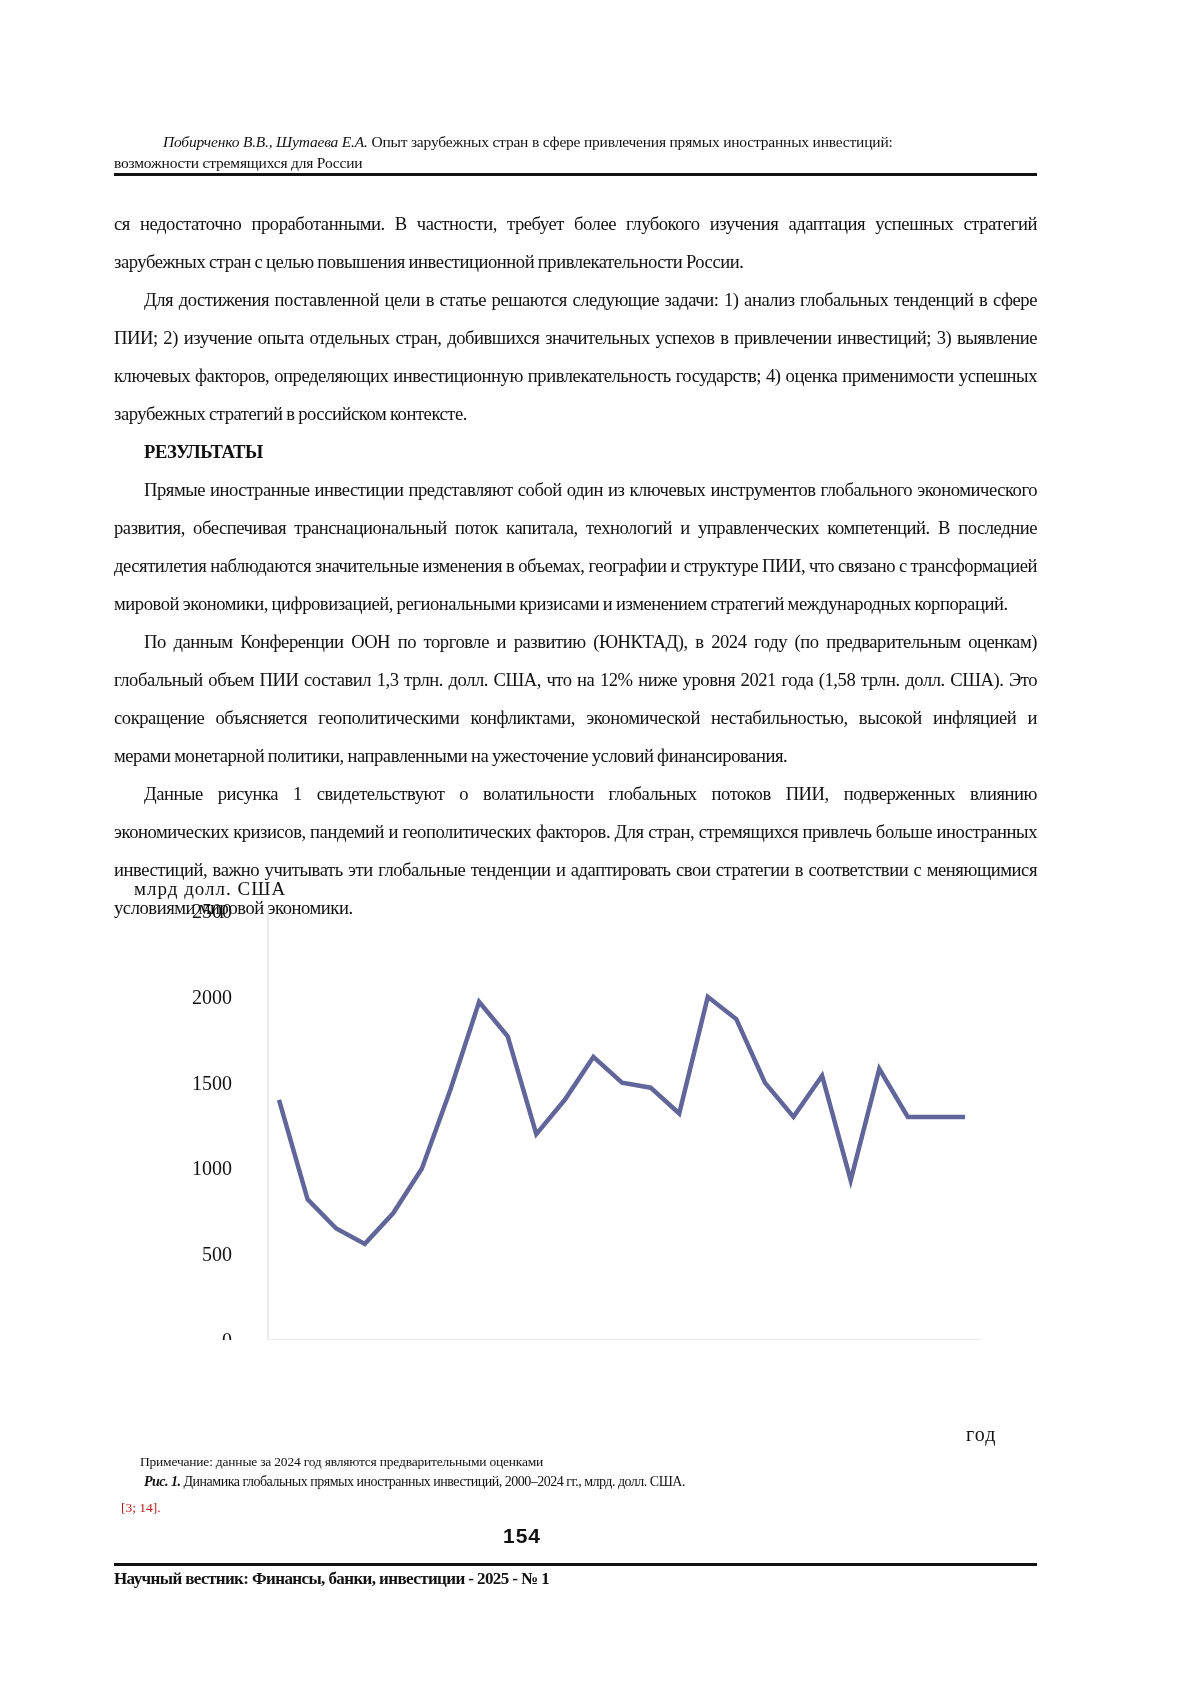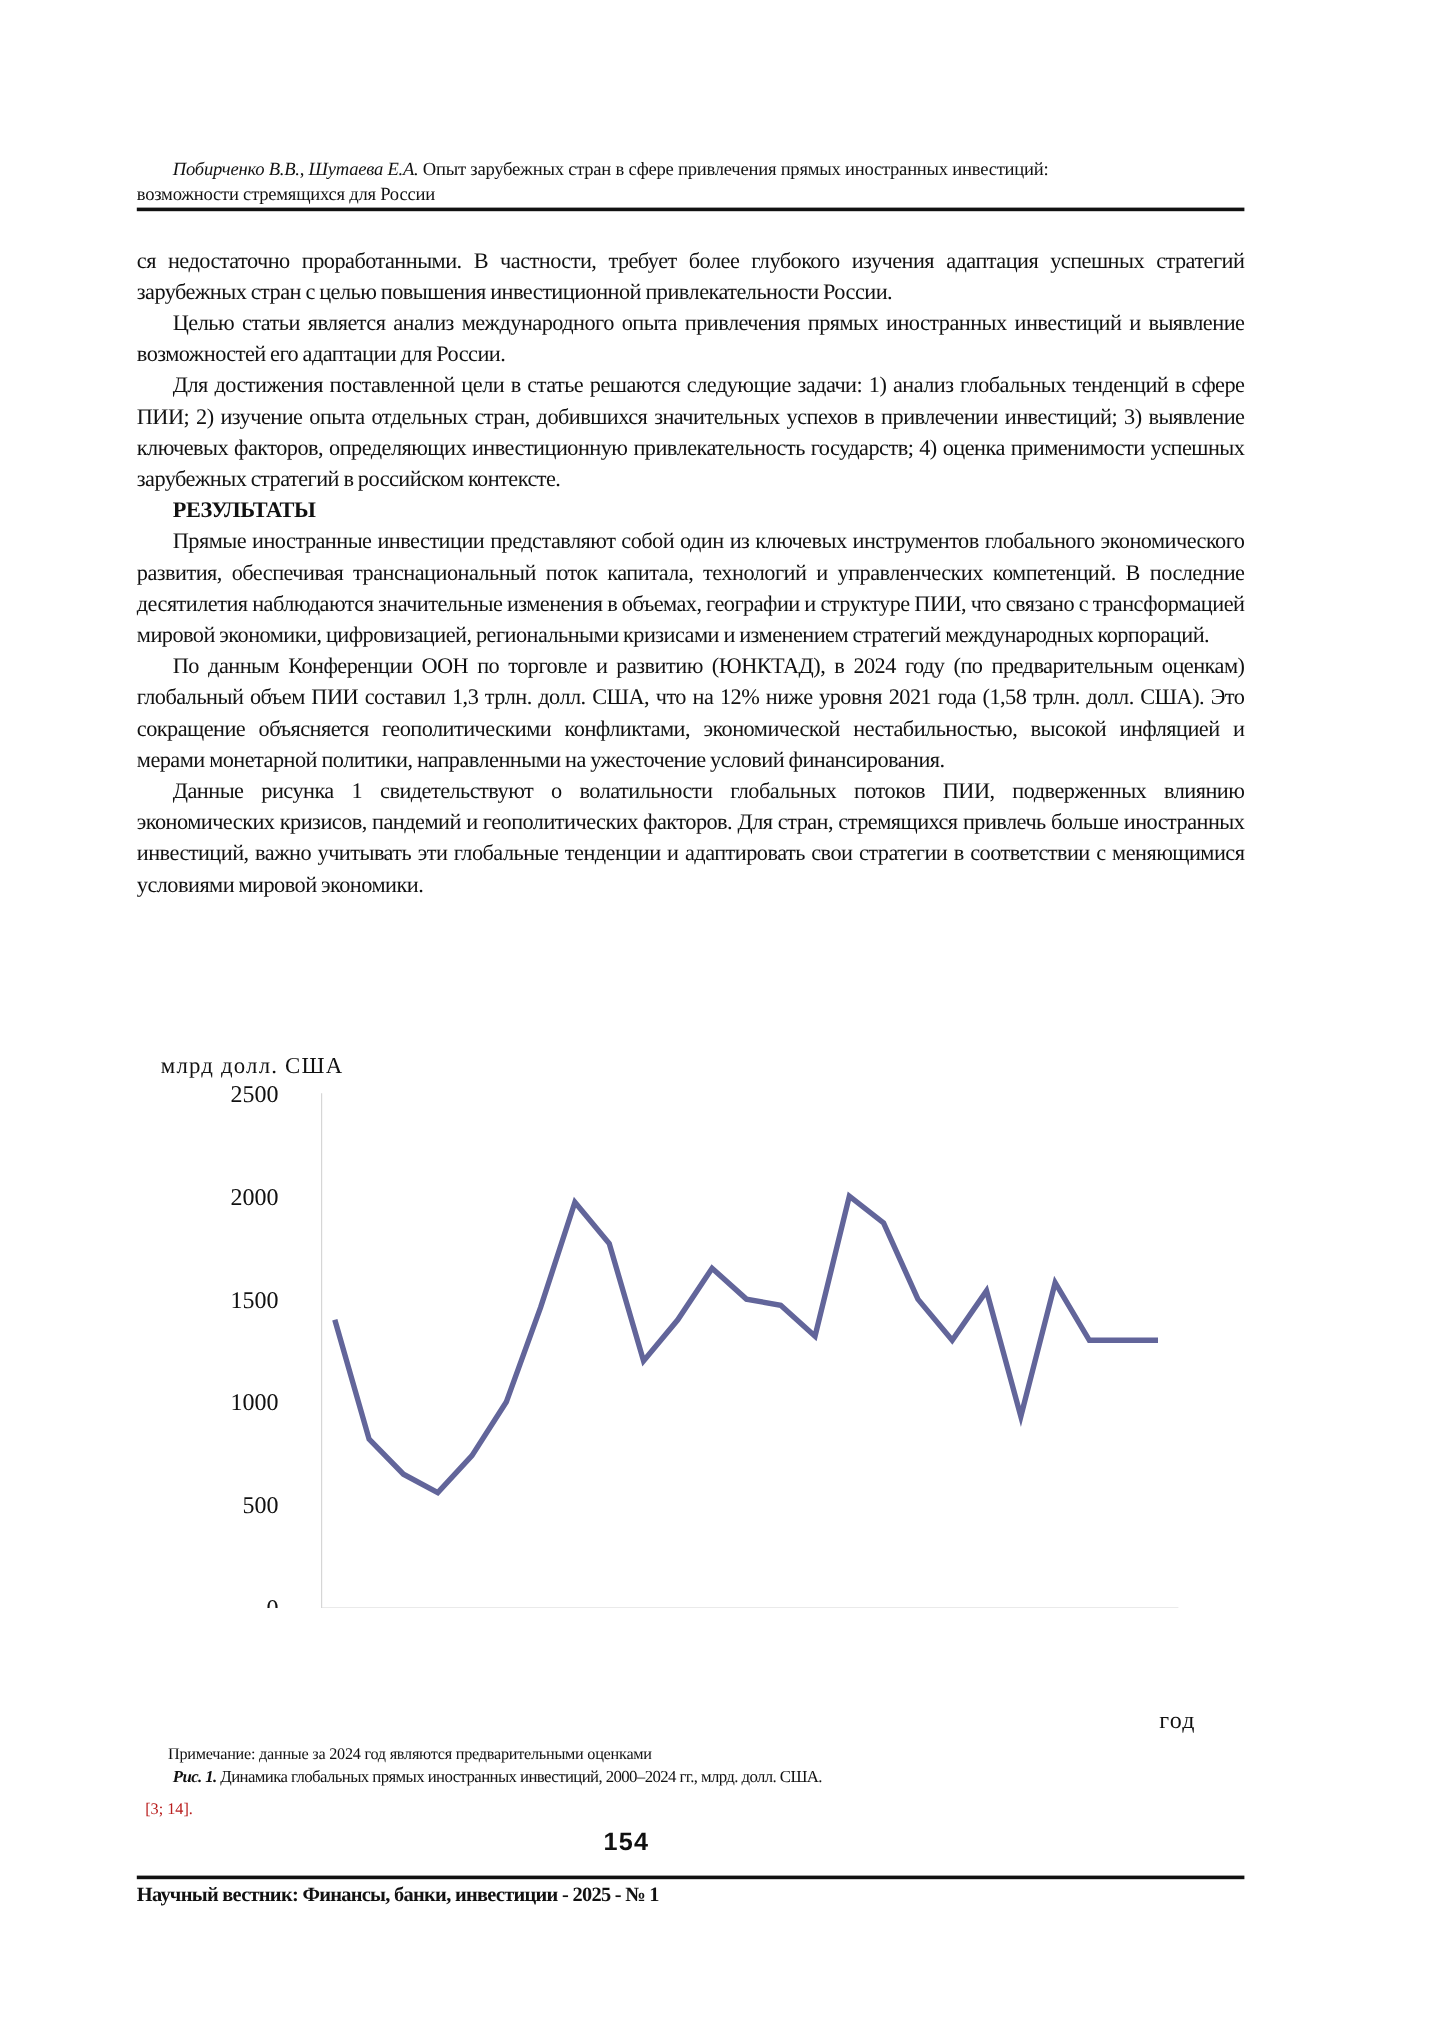--- a/index.html
+++ b/index.html
@@ -1,22 +1,22 @@
 <!DOCTYPE html>
 <html><head>
 <meta charset="utf-8">
 <style>
   html, body { margin:0; padding:0; background:#ffffff; }
   body { width:1200px; height:1697px; position:relative; overflow:hidden; color:#111; }
   .serif { font-family: "Liberation Serif", "DejaVu Serif", serif; }
   .running-head { position:absolute; left:114px; top:131px; width:922px; font-size:15.5px; line-height:21px; letter-spacing:-0.2px; }
   .running-head .indent { padding-left:30px; }
-  .running-head i { font-style:italic; }
+  .running-head i { font-style:italic;margin-left:19px; }
   .rule-top { position:absolute; left:114px; top:173px; width:923px; height:3px; background:#111; }
-  .body-text { position:absolute; left:114px; top:205px; width:923px; font-size:18.6px; line-height:26px; text-align:justify; letter-spacing:-0.45px; word-spacing:-0.5px; }
+  .body-text { position:absolute; left:114px; top:205px; width:923px; font-size:18.6px; line-height:38px; text-align:justify; letter-spacing:-0.45px; word-spacing:-0.5px; }
   .body-text p { margin:0; }
   .body-text p.ind { text-indent:30px; }
   .body-text p.heading { font-weight:bold; padding-left:30px; }
   .chart { position:absolute; left:120px; top:870px; width:900px; height:470px; }
   .chart svg { position:absolute; left:0; top:0; }
   .ylabel-unit { position:absolute; left:134px; top:878px; font-size:19px; letter-spacing:1px; }
   .xlabel-unit { position:absolute; left:966px; top:1423px; font-size:20px; letter-spacing:1px; }
   .note { position:absolute; left:140px; top:1454px; font-size:13.5px; letter-spacing:-0.2px; }
   .caption { position:absolute; left:144px; top:1474px; width:900px; font-size:14px; letter-spacing:-0.5px; }
   .caption b { font-style:italic; font-weight:bold; }
@@ -29,21 +29,20 @@
 <body class="serif">
 
 <div class="running-head">
   <div class="indent"><i>Побирченко В.В., Шутаева Е.А.</i><span> Опыт зарубежных стран в сфере привлечения прямых иностранных инвестиций:</span></div>
   <div>возможности стремящихся для России</div>
 </div>
 <div class="rule-top"></div>
 
 <div class="body-text">
   <p>ся недостаточно проработанными. В частности, требует более глубокого изучения адаптация успешных стратегий зарубежных стран с целью повышения инвестиционной привлекательности России.</p>
-  <p class="ind">Целью статьи является анализ международного опыта привлечения прямых иностранных инвестиций и выявление возможностей его адаптации для России.</p>
   <p class="ind">Для достижения поставленной цели в статье решаются следующие задачи: 1) анализ глобальных тенденций в сфере ПИИ; 2) изучение опыта отдельных стран, добившихся значительных успехов в привлечении инвестиций; 3) выявление ключевых факторов, определяющих инвестиционную привлекательность государств; 4) оценка применимости успешных зарубежных стратегий в российском контексте.</p>
   <p class="heading">РЕЗУЛЬТАТЫ</p>
   <p class="ind">Прямые иностранные инвестиции представляют собой один из ключевых инструментов глобального экономического развития, обеспечивая транснациональный поток капитала, технологий и управленческих компетенций. В последние десятилетия наблюдаются значительные изменения в объемах, географии и структуре ПИИ, что связано с трансформацией мировой экономики, цифровизацией, региональными кризисами и изменением стратегий международных корпораций.</p>
   <p class="ind">По данным Конференции ООН по торговле и развитию (ЮНКТАД), в 2024 году (по предварительным оценкам) глобальный объем ПИИ составил 1,3 трлн. долл. США, что на 12% ниже уровня 2021 года (1,58 трлн. долл. США). Это сокращение объясняется геополитическими конфликтами, экономической нестабильностью, высокой инфляцией и мерами монетарной политики, направленными на ужесточение условий финансирования.</p>
   <p class="ind">Данные рисунка 1 свидетельствуют о волатильности глобальных потоков ПИИ, подверженных влиянию экономических кризисов, пандемий и геополитических факторов. Для стран, стремящихся привлечь больше иностранных инвестиций, важно учитывать эти глобальные тенденции и адаптировать свои стратегии в соответствии с меняющимися условиями мировой экономики.</p>
 </div>
 
 <div class="ylabel-unit">млрд долл. США</div>
 <div class="chart">
   <svg id="chart-svg" width="900" height="470">

